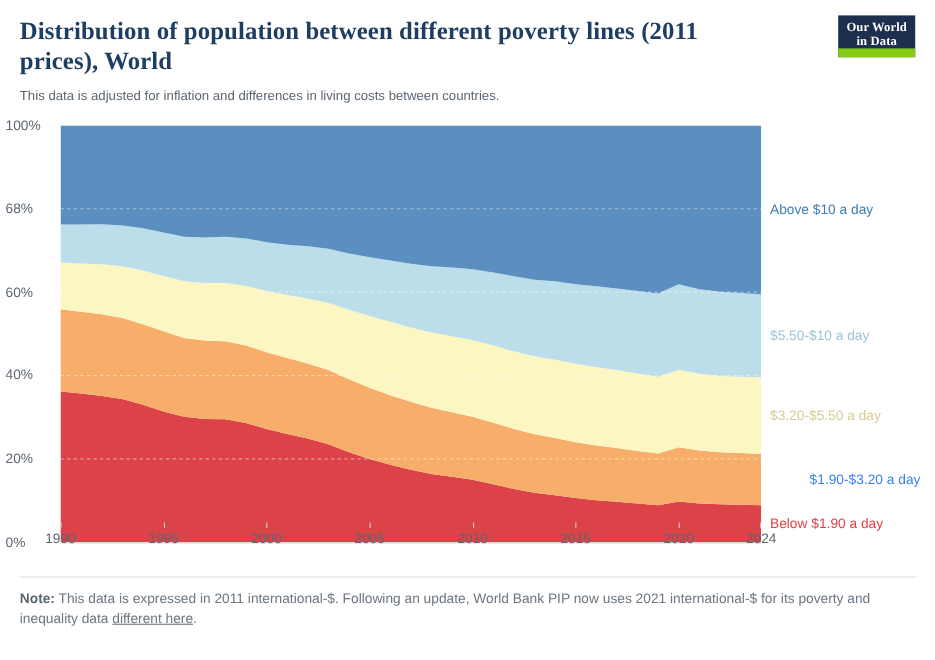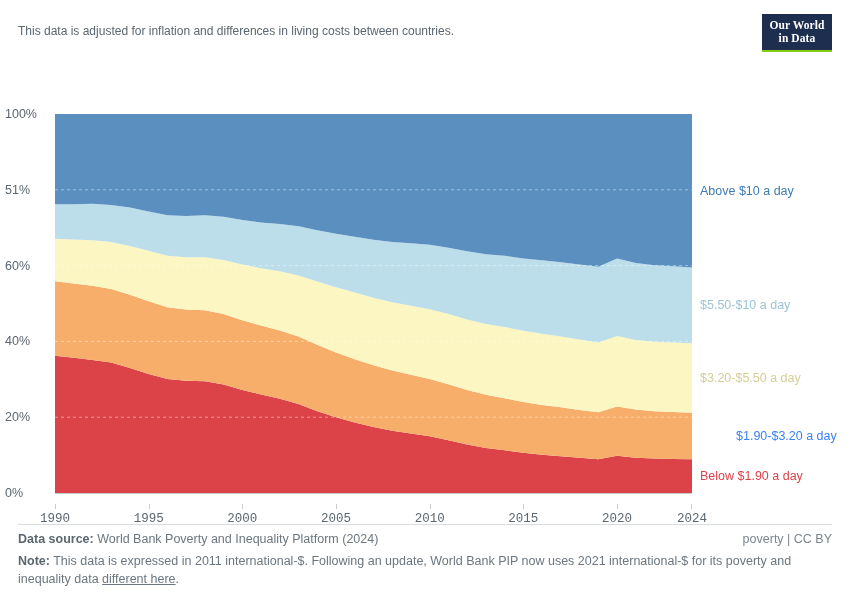--- a/index.html
+++ b/index.html
@@ -21,21 +21,21 @@
     font-size: 22.5px; font-weight: 700; line-height: 1.24;
     color: #1d3d63; letter-spacing: .1px; margin: 0;
   }
   #subtitle {
     font-size: 12px; line-height: 1.35; color: #5b6670;
     margin: 9px 0 0 0; font-weight: 400;
   }
   #logo {
     position: absolute; right: 18px; top: 14px;
     width: 70px; height: 38px;
-    background: #1d2e4f; border-bottom: 2px solid #84cc16;
+    background: #1d2e4f; border-bottom: 8px solid #84cc16;
     color: #fff; text-align: center;
     font-family: "Liberation Serif", serif;
     font-weight: 700; font-size: 11.5px; line-height: 1.16;
     padding-top: 5px; letter-spacing: .1px;
   }
 
   
   #chart { position: absolute; left: 0; top: 106px; width: 850px; height: 412px; }
   #plot {
     position: absolute; left: 55px; top: 8px;
@@ -44,21 +44,21 @@
   }
   #plot svg { display: block; }
 
   .ytick {
     position: absolute; right: 0; width: 46px;
     text-align: left; font-size: 12.5px; color: #5b6670;
     transform: translateY(-50%); white-space: nowrap;
   }
   #yaxis { position: absolute; left: 0; top: 8px; width: 51px; height: 379px; }
 
-  #xaxis { position: absolute; left: 55px; top: 398px; width: 637px; height: 26px; font-family: Liberation Mono, monospace; }
+  #xaxis { position: absolute; left: 55px; top: 369px; width: 637px; height: 26px; }
   .xtick {
     position: absolute; top: 8px; font-size: 12.5px; color: #5b6670;
     transform: translateX(-50%); white-space: nowrap;
   }
   .xtickmark {
     position: absolute; top: 0px; width: 1px; height: 5px; background: #c7ccd1;
   }
   #axisline {
     position: absolute; left: 55px; top: 387px; width: 637px; height: 1px;
     background: #c7ccd1;
@@ -84,35 +84,36 @@
   #noterow { margin-top: 5px; }
   .b { font-weight: 700; color: #5b6670; }
   .lnk { color: #6b7680; text-decoration: underline; }
 </style>
 </head>
 <body>
 
 <div id="wrap">
 
   <div id="header">
+    <h1 id="title">Distribution of population between different poverty lines (2011 prices), World</h1>
     <p id="subtitle">This data is adjusted for inflation and differences in living costs between countries.</p>
   </div>
 
   <div id="logo">
     <div>Our World</div>
     <div>in Data</div>
   </div>
 
   <div id="chart">
     <div id="yaxis">
         <div class="ytick" style="top: 379px;">0%</div>
         <div class="ytick" style="top: 303.2px;">20%</div>
         <div class="ytick" style="top: 227.4px;">40%</div>
         <div class="ytick" style="top: 151.6px;">60%</div>
-        <div class="ytick" style="top: 75.8px;">51%</div>
+        <div class="ytick" style="top: 75.8px;">68%</div>
         <div class="ytick" style="top: 0px;">100%</div>
       </div>
     <div id="plot">
       <svg id="areasvg" width="637" height="379" viewBox="0 0 637 379">
           <path d="M0.00,241.80 L18.74,243.70 L37.47,245.97 L56.21,248.62 L74.94,253.93 L93.68,259.99 L112.41,264.92 L131.15,266.82 L149.88,267.19 L168.62,270.61 L187.35,275.91 L206.09,280.46 L224.82,284.63 L243.56,289.94 L262.29,297.14 L281.03,303.20 L299.76,308.51 L318.50,313.05 L337.24,316.84 L355.97,319.50 L374.71,322.15 L393.44,326.32 L412.18,330.49 L430.91,333.90 L449.65,336.17 L468.38,338.83 L487.12,340.72 L505.85,342.24 L524.59,343.75 L543.32,345.27 L562.06,341.86 L580.79,343.75 L599.53,344.51 L618.26,344.89 L637.00,345.27 L637.00,379.00 L618.26,379.00 L599.53,379.00 L580.79,379.00 L562.06,379.00 L543.32,379.00 L524.59,379.00 L505.85,379.00 L487.12,379.00 L468.38,379.00 L449.65,379.00 L430.91,379.00 L412.18,379.00 L393.44,379.00 L374.71,379.00 L355.97,379.00 L337.24,379.00 L318.50,379.00 L299.76,379.00 L281.03,379.00 L262.29,379.00 L243.56,379.00 L224.82,379.00 L206.09,379.00 L187.35,379.00 L168.62,379.00 L149.88,379.00 L131.15,379.00 L112.41,379.00 L93.68,379.00 L74.94,379.00 L56.21,379.00 L37.47,379.00 L18.74,379.00 L0.00,379.00 Z" fill="#DC4349"></path>
           <path d="M0.00,167.14 L18.74,169.41 L37.47,171.69 L56.21,175.10 L74.94,180.78 L93.68,187.23 L112.41,193.29 L131.15,195.56 L149.88,196.32 L168.62,200.11 L187.35,206.18 L206.09,211.48 L224.82,216.41 L243.56,222.47 L262.29,230.81 L281.03,238.39 L299.76,245.21 L318.50,251.28 L337.24,256.58 L355.97,260.75 L374.71,264.92 L393.44,270.23 L412.18,275.91 L430.91,280.84 L449.65,284.25 L468.38,288.04 L487.12,291.07 L505.85,293.35 L524.59,296.00 L543.32,298.27 L562.06,292.59 L580.79,295.62 L599.53,297.14 L618.26,297.89 L637.00,298.65 L637.00,345.27 L618.26,344.89 L599.53,344.51 L580.79,343.75 L562.06,341.86 L543.32,345.27 L524.59,343.75 L505.85,342.24 L487.12,340.72 L468.38,338.83 L449.65,336.17 L430.91,333.90 L412.18,330.49 L393.44,326.32 L374.71,322.15 L355.97,319.50 L337.24,316.84 L318.50,313.05 L299.76,308.51 L281.03,303.20 L262.29,297.14 L243.56,289.94 L224.82,284.63 L206.09,280.46 L187.35,275.91 L168.62,270.61 L149.88,267.19 L131.15,266.82 L112.41,264.92 L93.68,259.99 L74.94,253.93 L56.21,248.62 L37.47,245.97 L18.74,243.70 L0.00,241.80 Z" fill="#F7AE6B"></path>
           <path d="M0.00,124.69 L18.74,125.45 L37.47,126.21 L56.21,128.10 L74.94,131.89 L93.68,136.82 L112.41,141.75 L131.15,143.26 L149.88,143.26 L168.62,145.91 L187.35,150.46 L206.09,154.25 L224.82,157.29 L243.56,161.45 L262.29,167.52 L281.03,173.20 L299.76,178.51 L318.50,183.81 L337.24,188.36 L355.97,191.77 L374.71,195.19 L393.44,200.11 L412.18,205.42 L430.91,209.97 L449.65,213.00 L468.38,216.79 L487.12,219.82 L505.85,222.47 L524.59,225.50 L543.32,228.54 L562.06,222.09 L580.79,225.88 L599.53,227.78 L618.26,228.54 L637.00,229.29 L637.00,298.65 L618.26,297.89 L599.53,297.14 L580.79,295.62 L562.06,292.59 L543.32,298.27 L524.59,296.00 L505.85,293.35 L487.12,291.07 L468.38,288.04 L449.65,284.25 L430.91,280.84 L412.18,275.91 L393.44,270.23 L374.71,264.92 L355.97,260.75 L337.24,256.58 L318.50,251.28 L299.76,245.21 L281.03,238.39 L262.29,230.81 L243.56,222.47 L224.82,216.41 L206.09,211.48 L187.35,206.18 L168.62,200.11 L149.88,196.32 L131.15,195.56 L112.41,193.29 L93.68,187.23 L74.94,180.78 L56.21,175.10 L37.47,171.69 L18.74,169.41 L0.00,167.14 Z" fill="#FCF6C2"></path>
           <path d="M0.00,90.20 L18.74,90.20 L37.47,89.82 L56.21,90.96 L74.94,93.61 L93.68,97.40 L112.41,101.19 L131.15,101.95 L149.88,101.19 L168.62,102.71 L187.35,106.12 L206.09,108.39 L224.82,109.91 L243.56,112.18 L262.29,116.35 L281.03,119.76 L299.76,122.80 L318.50,125.83 L337.24,128.10 L355.97,129.24 L374.71,130.75 L393.44,133.79 L412.18,137.20 L430.91,140.23 L449.65,141.75 L468.38,144.40 L487.12,146.29 L505.85,148.19 L524.59,150.46 L543.32,152.74 L562.06,144.40 L580.79,148.95 L599.53,151.22 L618.26,152.36 L637.00,153.50 L637.00,229.29 L618.26,228.54 L599.53,227.78 L580.79,225.88 L562.06,222.09 L543.32,228.54 L524.59,225.50 L505.85,222.47 L487.12,219.82 L468.38,216.79 L449.65,213.00 L430.91,209.97 L412.18,205.42 L393.44,200.11 L374.71,195.19 L355.97,191.77 L337.24,188.36 L318.50,183.81 L299.76,178.51 L281.03,173.20 L262.29,167.52 L243.56,161.45 L224.82,157.29 L206.09,154.25 L187.35,150.46 L168.62,145.91 L149.88,143.26 L131.15,143.26 L112.41,141.75 L93.68,136.82 L74.94,131.89 L56.21,128.10 L37.47,126.21 L18.74,125.45 L0.00,124.69 Z" fill="#BCDDEA"></path>
           <path d="M0.00,0.00 L18.74,0.00 L37.47,0.00 L56.21,0.00 L74.94,0.00 L93.68,0.00 L112.41,0.00 L131.15,0.00 L149.88,0.00 L168.62,0.00 L187.35,0.00 L206.09,0.00 L224.82,0.00 L243.56,0.00 L262.29,0.00 L281.03,0.00 L299.76,0.00 L318.50,0.00 L337.24,0.00 L355.97,0.00 L374.71,0.00 L393.44,0.00 L412.18,0.00 L430.91,0.00 L449.65,0.00 L468.38,0.00 L487.12,0.00 L505.85,0.00 L524.59,0.00 L543.32,0.00 L562.06,0.00 L580.79,0.00 L599.53,0.00 L618.26,0.00 L637.00,0.00 L637.00,153.50 L618.26,152.36 L599.53,151.22 L580.79,148.95 L562.06,144.40 L543.32,152.74 L524.59,150.46 L505.85,148.19 L487.12,146.29 L468.38,144.40 L449.65,141.75 L430.91,140.23 L412.18,137.20 L393.44,133.79 L374.71,130.75 L355.97,129.24 L337.24,128.10 L318.50,125.83 L299.76,122.80 L281.03,119.76 L262.29,116.35 L243.56,112.18 L224.82,109.91 L206.09,108.39 L187.35,106.12 L168.62,102.71 L149.88,101.19 L131.15,101.95 L112.41,101.19 L93.68,97.40 L74.94,93.61 L56.21,90.96 L37.47,89.82 L18.74,90.20 L0.00,90.20 Z" fill="#5A8FC0"></path>
           <line x1="0" x2="637" y1="303.2" y2="303.2" stroke="#ffffff" stroke-opacity="0.45" stroke-width="1" stroke-dasharray="3 3"></line>
@@ -143,26 +144,19 @@
       </div>
   <div class="legend-label" style="left: 700px; top: 370.135px; transform: translateY(-50%); color: rgb(220, 67, 73);">Below $1.90 a day</div>
       <div class="legend-label" style="left: 736px; top: 329.961px; transform: translateY(-50%); color: #3b82f6;">$1.90-$3.20 a day</div>
       <div class="legend-label" style="left: 700px; top: 271.974px; transform: translateY(-50%); color: rgb(212, 206, 150);">$3.20-$5.50 a day</div>
       <div class="legend-label" style="left: 700px; top: 199.395px; transform: translateY(-50%); color: rgb(157, 197, 214);">$5.50-$10 a day</div>
       <div class="legend-label" style="left: 700px; top: 84.7475px; transform: translateY(-50%); color: rgb(61, 124, 181); text-align: right;">Above $10 a day</div>
     </div>
 
   <div id="footrule"></div>
   <div id="footer">
-    <div id="srcrow">
-      <div id="srcleft">
-        <span class="b">Data source:</span>
-        <span>World Bank Poverty and Inequality Platform (2024)</span>
-      </div>
-      <div id="srcright">poverty | CC BY</div>
-    </div>
     <div id="noterow">
       <span class="b">Note:</span>
       <span>This data is expressed in 2011 international-$. Following an update, World Bank PIP now uses 2021 international-$ for its poverty and inequality data</span>
       <a class="lnk" href="#">different here</a><span>.</span>
     </div>
   </div>
 </div>
 
 </body></html>

